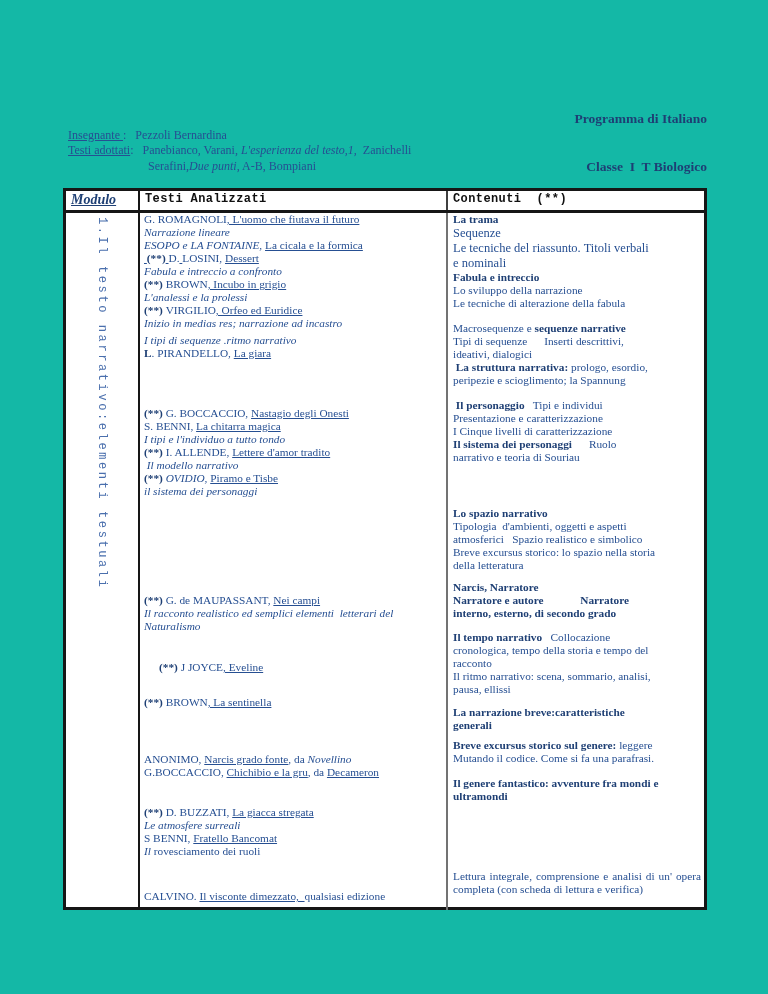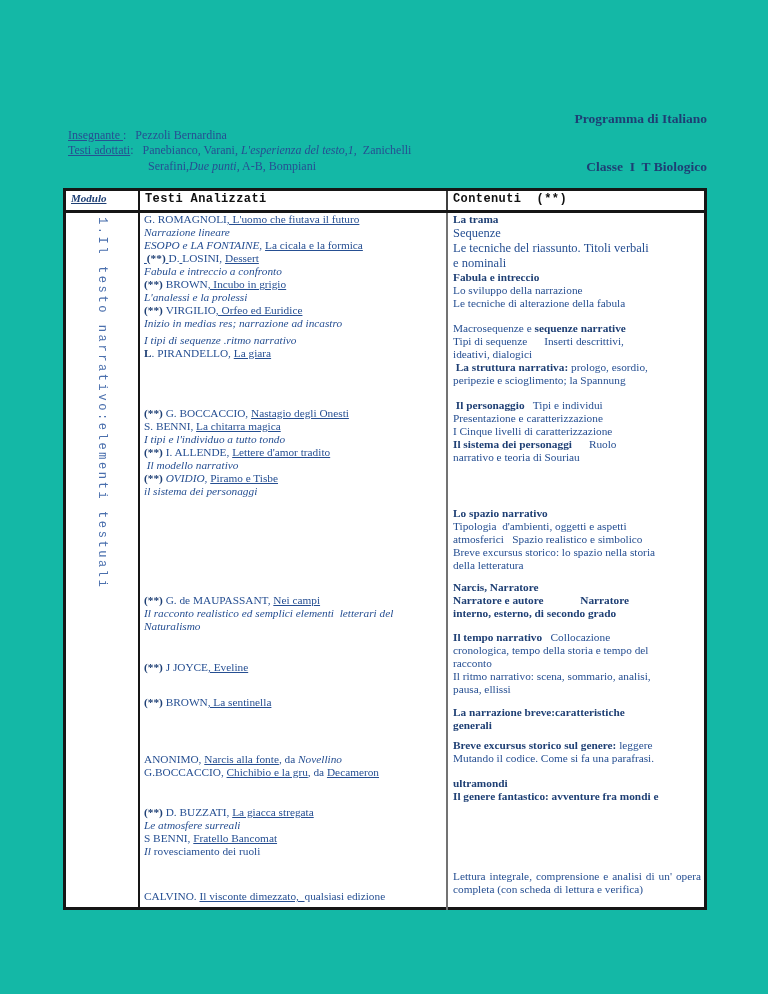--- a/index.html
+++ b/index.html
@@ -14,21 +14,21 @@
   .info-block { position:absolute; left:68px; top:128px; font-size:12px;
     line-height:15.3px; white-space:pre-wrap; }
   .info-block .ln { min-height:15px; }
   
   .doc-table { position:absolute; left:63px; top:188px; width:644px; height:722px;
     border:3px solid #161616; box-sizing:border-box; background:#fff; }
   .thead { display:flex; height:19px; border-bottom:3px solid #161616; }
   .th { box-sizing:border-box; padding:1px 4px 0 5px; overflow:hidden; white-space:pre; }
   .th-modulo { width:74px; border-right:2px solid #161616;
     font-family:"Liberation Serif", serif; font-style:italic; font-weight:bold;
-    text-decoration:underline; color:#1e3f74; font-size:11px; }
+    text-decoration:underline; color:#1e3f74; font-size:14px; }
   .th-mono { font-family:"Liberation Mono", monospace; font-weight:bold;
     color:#101010; font-size:12px; letter-spacing:0.4px; }
   .th-testi { width:308px; border-right:2px solid #404040; }
   .th-contenuti { flex:1; }
   .tbody { display:flex; height:697px; }
   .cell { box-sizing:border-box; position:relative; }
   .cell-modulo { width:74px; border-right:2px solid #161616; }
   .cell-testi { width:308px; border-right:2px solid #737373; }
   .cell-contenuti { flex:1; }
   
@@ -68,34 +68,34 @@
     </div>
     <div class="tbody">
       <div class="cell cell-modulo">
         <div class="module-text">1.Il testo narrativo:elementi testuali</div>
       </div>
       <div class="cell cell-testi">
           <div class="block" style="top: 0px;"><div class="ln"><span class="">G. ROMAGNOLI</span><span class="un">, L'uomo che fiutava il futuro</span></div><div class="ln"><span class="it">Narrazione lineare</span></div><div class="ln"><span class="it">ESOPO e LA FONTAINE, </span><span class="un">La cicala e la formica</span></div><div class="ln"><span class="un"> </span><span class="bd">(**)</span><span class="un"> </span><span class="">D.</span><span class="un"> </span><span class="">LOSINI, </span><span class="un">Dessert</span></div><div class="ln"><span class="it">Fabula e intreccio a confronto</span></div><div class="ln"><span class="bd">(**) </span><span class="">BROWN</span><span class="un">, Incubo in grigio</span></div><div class="ln"><span class="it">L'analessi e la prolessi</span></div><div class="ln"><span class="bd">(**) </span><span class="">VIRGILIO</span><span class="un">, Orfeo ed Euridice</span></div><div class="ln"><span class="it">Inizio in medias res; narrazione ad incastro</span></div></div>
           <div class="block" style="top: 121px;"><div class="ln"><span class="it">I tipi di sequenze .ritmo narrativo</span></div><div class="ln"><span class="bd">L</span><span class="">. PIRANDELLO, </span><span class="un">La giara</span></div></div>
           <div class="block" style="top: 194px;"><div class="ln"><span class="bd">(**) </span><span class="">G. BOCCACCIO, </span><span class="un">Nastagio degli Onesti</span></div><div class="ln"><span class="">S. BENNI, </span><span class="un">La chitarra magica</span></div><div class="ln"><span class="it">I tipi e l'individuo a tutto tondo</span></div><div class="ln"><span class="bd">(**) </span><span class="">I. ALLENDE, </span><span class="un">Lettere d'amor tradito</span></div><div class="ln"><span class="it"> Il modello narrativo</span></div><div class="ln"><span class="bd">(**) </span><span class="it">OVIDIO, </span><span class="un">Piramo e Tisbe</span></div><div class="ln"><span class="it">il sistema dei personaggi</span></div></div>
           <div class="block" style="top: 381px;"><div class="ln"><span class="bd">(**) </span><span class="">G. de MAUPASSANT, </span><span class="un">Nei campi</span></div><div class="ln"><span class="it">Il racconto realistico ed semplici elementi  letterari del</span></div><div class="ln"><span class="it">Naturalismo</span></div></div>
-          <div class="block" style="top: 448px;"><div class="ln"><span class="bd">(**) </span><span class="">J JOYCE</span><span class="un">, Eveline</span></div></div>
+          <div class="block" style="top: 448px; margin-left: 15px;"><div class="ln"><span class="bd">(**) </span><span class="">J JOYCE</span><span class="un">, Eveline</span></div></div>
           <div class="block" style="top: 483px;"><div class="ln"><span class="bd">(**) </span><span class="">BROWN</span><span class="un">, La sentinella</span></div></div>
-          <div class="block" style="top: 540px;"><div class="ln"><span class="">ANONIMO, </span><span class="un">Narcis alla fonte</span><span class="">, da </span><span class="it">Novellino</span></div><div class="ln"><span class="">G.BOCCACCIO, </span><span class="un">Chichibio e la gru</span><span class="">, da </span><span class="un">Decameron</span></div></div>
+          <div class="block" style="top: 540px;"><div class="ln"><span class="">ANONIMO, </span><span class="un">Narcis grado fonte</span><span class="">, da </span><span class="it">Novellino</span></div><div class="ln"><span class="">G.BOCCACCIO, </span><span class="un">Chichibio e la gru</span><span class="">, da </span><span class="un">Decameron</span></div></div>
           <div class="block" style="top: 593px;"><div class="ln"><span class="bd">(**) </span><span class="">D. BUZZATI, </span><span class="un">La giacca stregata</span></div><div class="ln"><span class="it">Le atmosfere surreali</span></div><div class="ln"><span class="">S BENNI, </span><span class="un">Fratello Bancomat</span></div><div class="ln"><span class="it">Il </span><span class="">rovesciamento dei ruoli</span></div></div>
           <div class="block" style="top: 677px;"><div class="ln"><span class="">CALVINO. </span><span class="un">Il visconte dimezzato,  </span><span class="">qualsiasi edizione</span></div></div>
         </div>
       <div class="cell cell-contenuti">
           <div class="block" style="top: 0px;"><div class="ln"><span class="bd">La trama</span></div><div class="ln"><span class="lg">Sequenze</span></div><div class="ln"><span class="lg">Le tecniche del riassunto. Titoli verbali</span></div><div class="ln"><span class="lg">e nominali</span></div><div class="ln"><span class="bd">Fabula e intreccio</span></div><div class="ln"><span class="">Lo sviluppo della narrazione</span></div><div class="ln"><span class="">Le tecniche di alterazione della fabula</span></div></div>
           <div class="block" style="top: 109px;"><div class="ln"><span class="">Macrosequenze e </span><span class="bd">sequenze narrative</span></div><div class="ln"><span class="">Tipi di sequenze      Inserti descrittivi,</span></div><div class="ln"><span class="">ideativi, dialogici</span></div><div class="ln"><span class=""> </span><span class="bd">La struttura narrativa:</span><span class=""> prologo, esordio,</span></div><div class="ln"><span class="">peripezie e scioglimento; la Spannung</span></div></div>
           <div class="block" style="top: 186px;"><div class="ln"><span class=""> </span><span class="bd">Il personaggio</span><span class="">   Tipi e individui</span></div><div class="ln"><span class="">Presentazione e caratterizzazione</span></div><div class="ln"><span class="">I Cinque livelli di caratterizzazione</span></div><div class="ln"><span class="bd">Il sistema dei personaggi</span><span class="">      Ruolo</span></div><div class="ln"><span class="">narrativo e teoria di Souriau</span></div></div>
           <div class="block" style="top: 294px;"><div class="ln"><span class="bd">Lo spazio narrativo</span></div><div class="ln"><span class="">Tipologia  d'ambienti, oggetti e aspetti</span></div><div class="ln"><span class="">atmosferici   Spazio realistico e simbolico</span></div><div class="ln"><span class="">Breve excursus storico: lo spazio nella storia</span></div><div class="ln"><span class="">della letteratura</span></div></div>
           <div class="block" style="top: 368px;"><div class="ln"><span class="bd">Narcis, Narratore</span></div><div class="ln"><span class="bd">Narratore e autore             Narratore</span></div><div class="ln"><span class="bd">interno, esterno, di secondo grado</span></div></div>
           <div class="block" style="top: 418px;"><div class="ln"><span class="bd">Il tempo narrativo</span><span class="">   Collocazione</span></div><div class="ln"><span class="">cronologica, tempo della storia e tempo del</span></div><div class="ln"><span class="">racconto</span></div><div class="ln"><span class="">Il ritmo narrativo: scena, sommario, analisi,</span></div><div class="ln"><span class="">pausa, ellissi</span></div></div>
           <div class="block" style="top: 493px;"><div class="ln"><span class="bd">La narrazione breve:caratteristiche</span></div><div class="ln"><span class="bd">generali</span></div></div>
           <div class="block" style="top: 526px;"><div class="ln"><span class="bd">Breve excursus storico sul genere:</span><span class=""> leggere</span></div><div class="ln"><span class="">Mutando il codice. Come si fa una parafrasi.</span></div></div>
-          <div class="block" style="top: 564px;"><div class="ln"><span class="bd">ultramondi</span></div><div class="ln"><span class="bd">Il genere fantastico: avventure fra mondi e</span></div></div>
+          <div class="block" style="top: 564px;"><div class="ln"><span class="bd">Il genere fantastico: avventure fra mondi e</span></div><div class="ln"><span class="bd">ultramondi</span></div></div>
           <div class="block justify" style="top: 657px;"><div class="ln"><span class="">Lettura integrale, comprensione e analisi di un' opera completa (con scheda di lettura e verifica)</span></div></div>
         </div>
     </div>
   </div>
 
 </div>
 
 </body></html>

